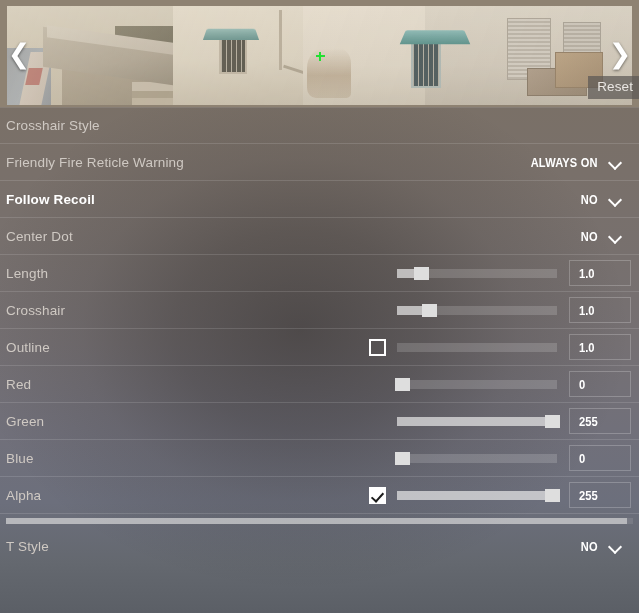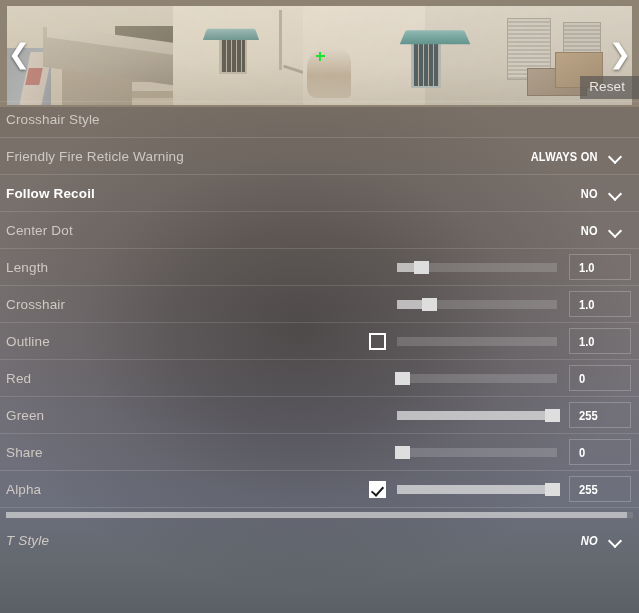--- a/index.html
+++ b/index.html
@@ -192,25 +192,25 @@
   }
   .pv-btn {
     background: rgba(92,88,84,0.72);
     color: #e9e6e2;
     font-size: 13.5px; line-height: 20px;
     padding: 1px 9px 2px 9px;
     white-space: nowrap;
     cursor: pointer; user-select: none;
     letter-spacing: .1px;
   }
-  .pv-btn.clipped { padding-right: 14px; }
+  .pv-btn.clipped { padding-right: 6px; }
 
   
   .rows {
-    position: absolute; left: 0; top: 101px; width: 639px; height: 506px;
+    position: absolute; left: 0; top: 107px; width: 639px; height: 506px;
   }
   .row {
     position: relative;
     height: 37px;
     display: flex; align-items: center;
     padding-left: 6px; padding-right: 8px;
     border-bottom: 1px solid rgba(255,255,255,0.13);
     cursor: pointer;
   }
   .row:first-child { border-top: 1px solid rgba(255,255,255,0.10); }
@@ -474,21 +474,21 @@
           <div class="fill" style="width: 97%;"></div>
           <div class="knob" style="left: 97%;"></div>
         </div>
         <div class="valbox">
           <span>255</span>
         </div>
       </div>
     </div>
 
     <div class="row">
-      <div class="row-label">Share</div>
+      <div class="row-label">Blue</div>
       <div class="row-ctl">
         <div class="cbox-spacer"></div>
         <div class="slider">
           <div class="fill" style="width: 0%;"></div>
           <div class="knob" style="left: 3%;"></div>
         </div>
         <div class="valbox">
           <span>0</span>
         </div>
       </div>
@@ -507,21 +507,21 @@
         </div>
       </div>
     </div>
 
     <div class="scrollrow">
       <div class="scrollbar">
         <div class="thumb" style="width: 99%;"></div>
       </div>
     </div>
 
-    <div class="row" style="border-bottom:none;font-style:italic;">
+    <div class="row" style="border-bottom:none;">
       <div class="row-label">T Style</div>
       <div class="row-ctl">
         <div class="dd">
           <span class="dd-val">NO</span>
           <span class="chev"></span>
         </div>
       </div>
     </div>
 
   </div>

